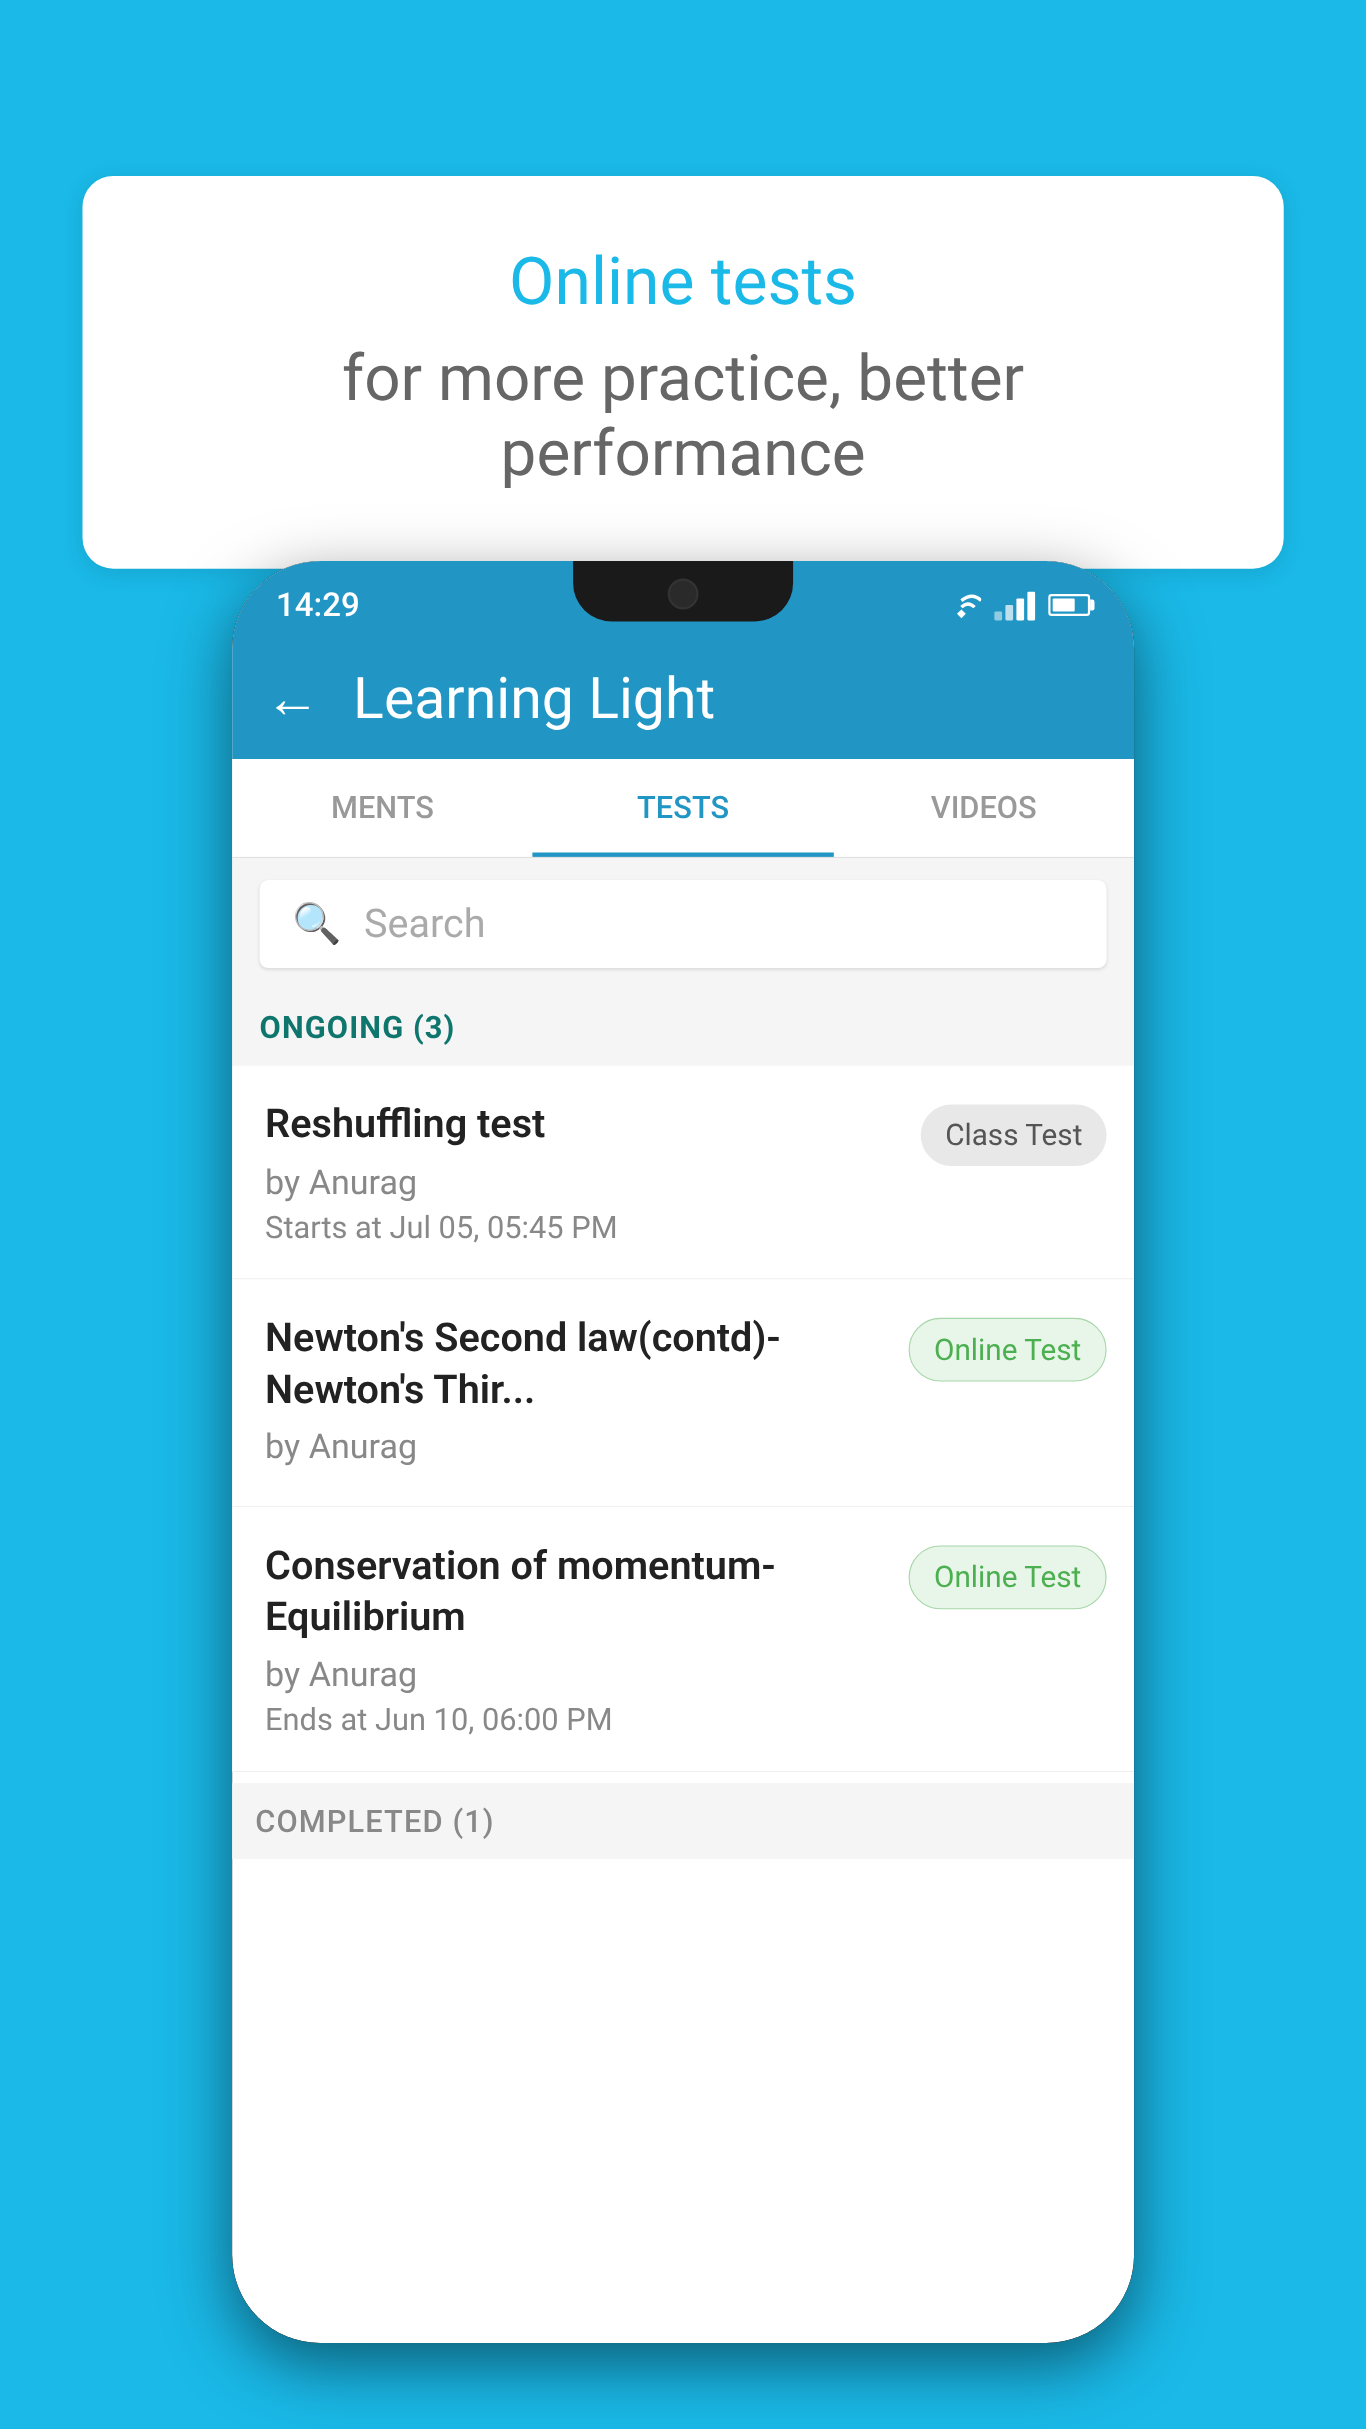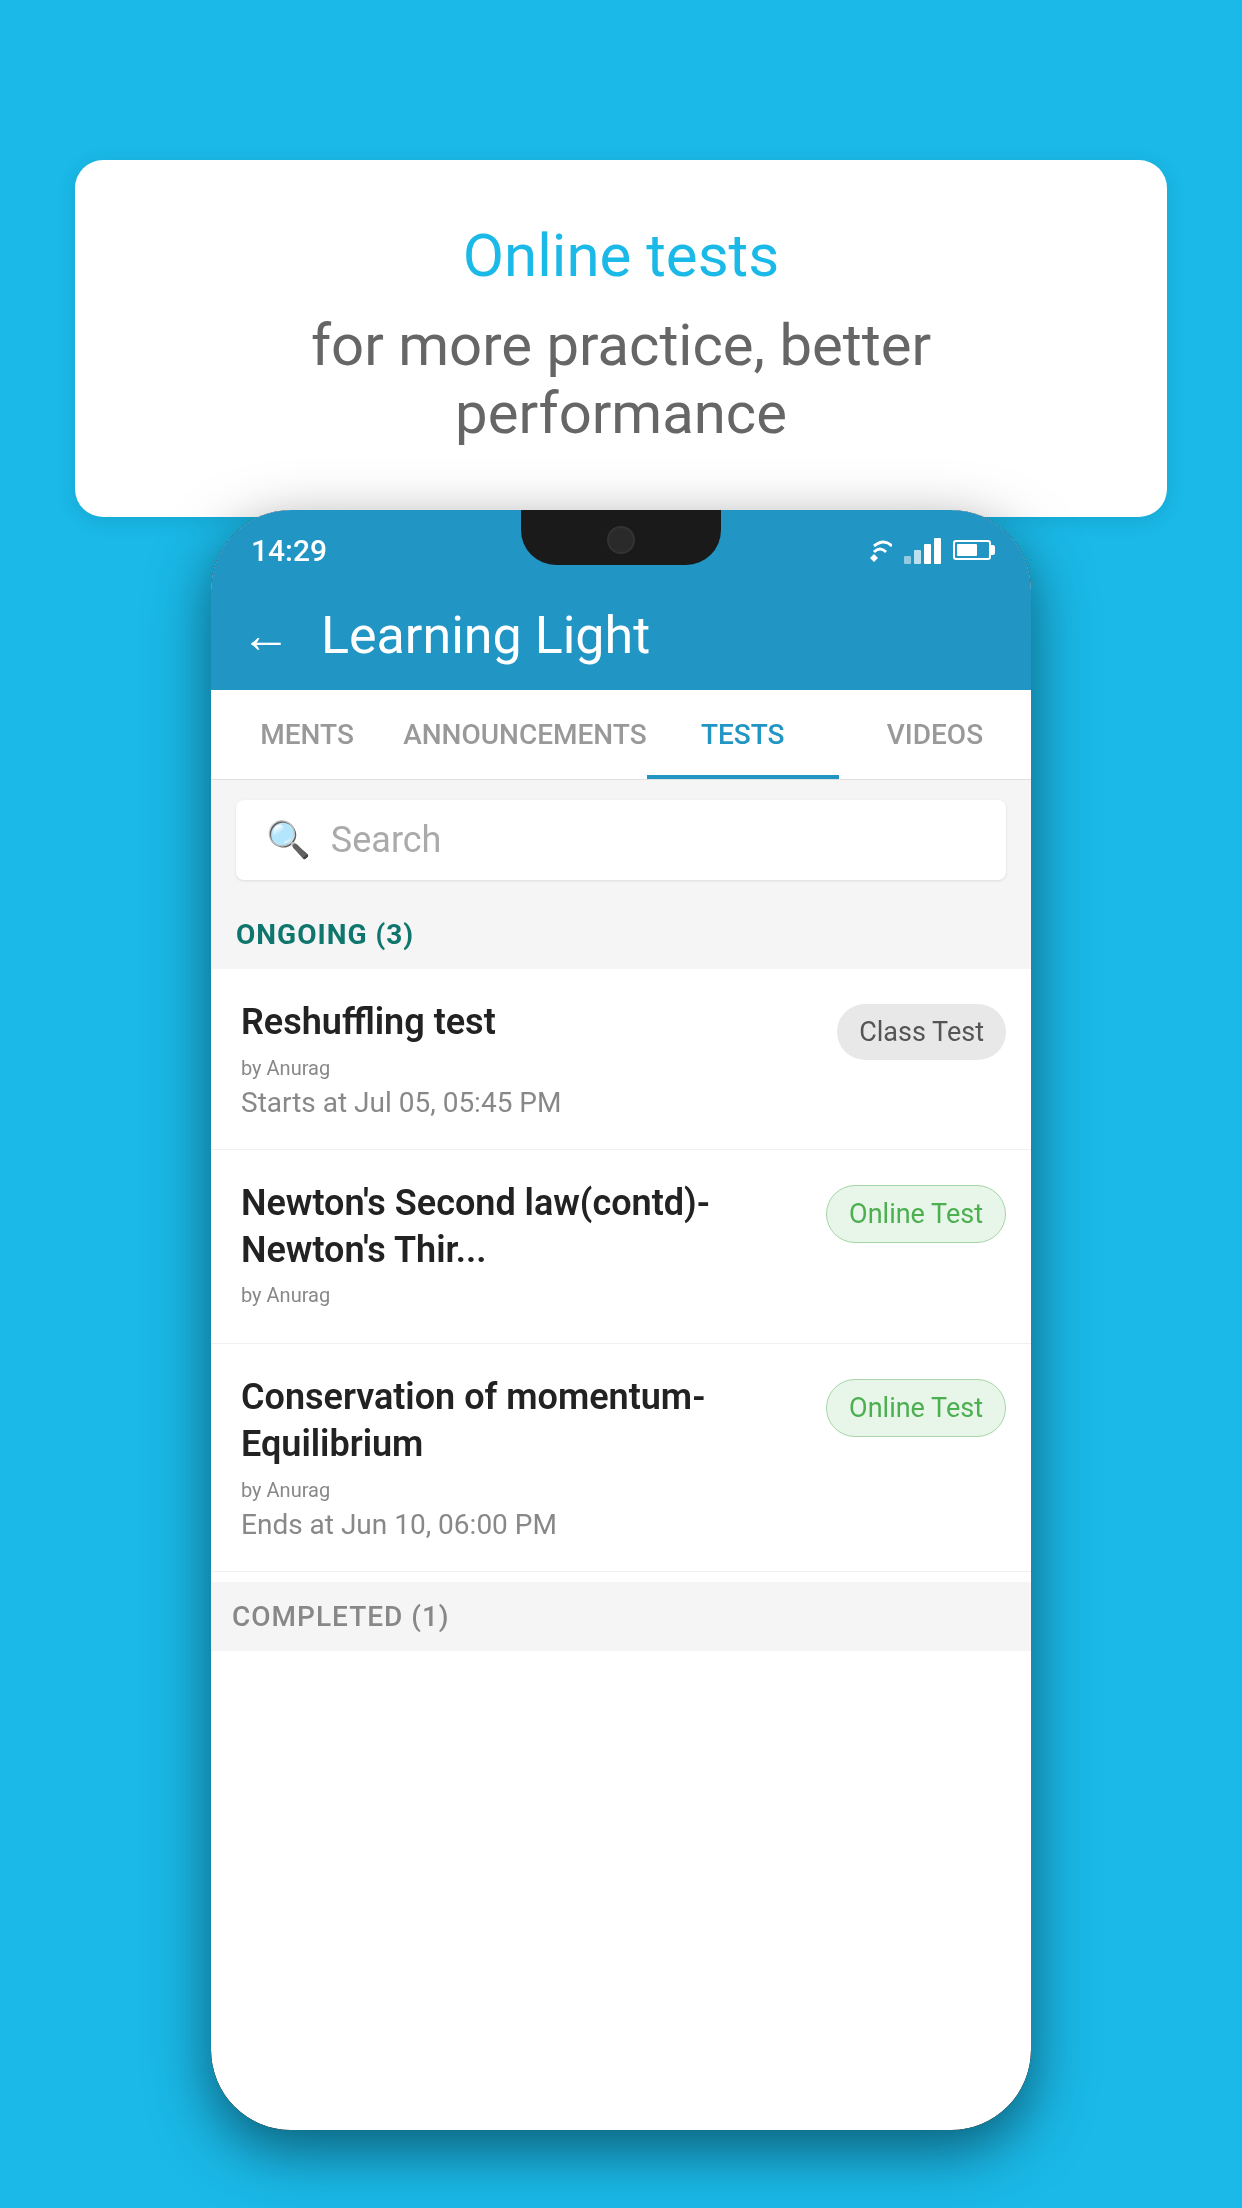--- a/index.html
+++ b/index.html
@@ -291,21 +291,21 @@
 
     .test-name {
       font-size: 36px;
       font-weight: 600;
       color: #222;
       margin-bottom: 10px;
       line-height: 1.3;
     }
 
     .test-by {
-      font-size: 20px;
+      font-size: 31px;
       color: #888;
       margin-bottom: 6px;
     }
 
     .test-date {
       font-size: 28px;
       color: #888;
     }
 
     .test-badge {
@@ -383,21 +383,20 @@
         </div>
       </div>
 
       <div class="app-bar">
         <span class="back-arrow">←</span>
         <span class="app-title">Learning Light</span>
       </div>
 
       <div class="tabs-bar">
         <div class="tab">MENTS</div>
-        <div class="tab">ANNOUNCEMENTS</div>
         <div class="tab active">TESTS</div>
         <div class="tab">VIDEOS</div>
       </div>
 
       <div class="search-container">
         <div class="search-box">
           <span class="search-icon-svg">🔍</span>
           <span class="search-text">Search</span>
         </div>
       </div>

